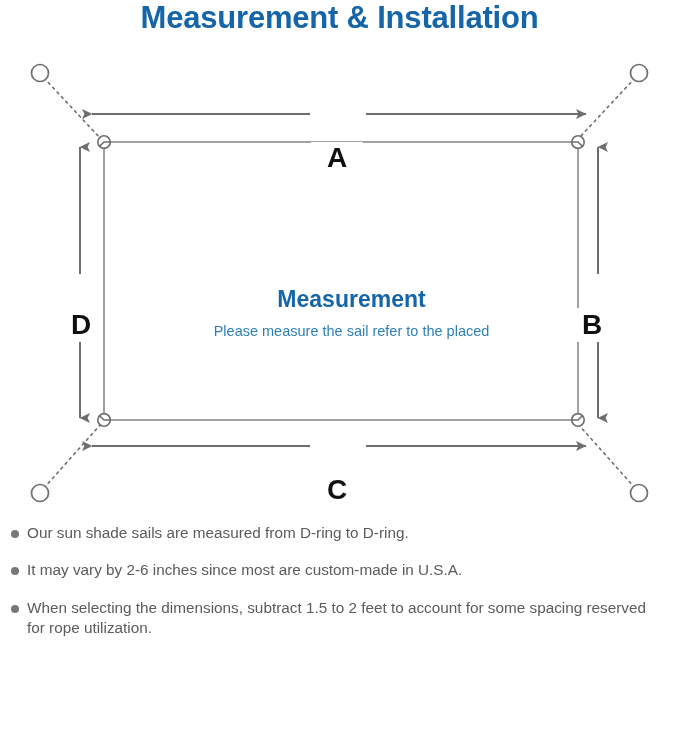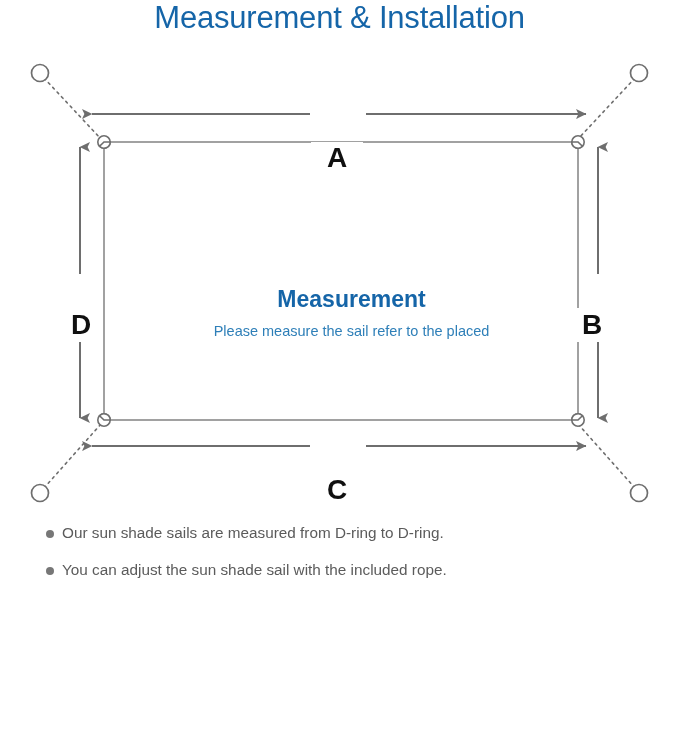--- a/index.html
+++ b/index.html
@@ -17,21 +17,21 @@
   }
 
   
   #page-title {
     position: absolute;
     left: 0;
     top: 0px;
     width: 679px;
     text-align: center;
     font-size: 31px;
-    font-weight: normal;
+    font-weight: bold;
     color: #1565a8;
     letter-spacing: -0.2px;
     font-family: "Liberation Sans", sans-serif;
   }
 
   
   #diagram {
     position: absolute;
     left: 0;
     top: 46px;
@@ -91,21 +91,20 @@
   }
   .note-item {
     position: relative;
     padding-left: 27px;
     margin-bottom: 17px;
     font-size: 15.3px;
     line-height: 1.33;
     color: #5b5b5b;
     font-family: "Liberation Sans", sans-serif;
     padding-right: 23px;
-    margin-left: 35px;
   }
   .note-bullet {
     position: absolute;
     left: 11px;
     top: 7px;
     width: 8px;
     height: 8px;
     border-radius: 50%;
     background: #777777;
   }
@@ -196,15 +195,19 @@
 
 </div>
 
 <ul id="notes-list">
   <li class="note-item">
     <span class="note-bullet"></span>
     <span>Our sun shade sails are measured from D-ring to D-ring.</span>
   </li>
   <li class="note-item">
     <span class="note-bullet"></span>
-    <span>You can adjust the sun shade sail with the included rope.</span>
+    <span>It may vary by 2-6 inches since most are custom-made in U.S.A.</span>
+  </li>
+  <li class="note-item">
+    <span class="note-bullet"></span>
+    <span>When selecting the dimensions, subtract 1.5 to 2 feet to account for some spacing reserved for rope utilization.</span>
   </li>
 </ul>
 
 </body></html>

